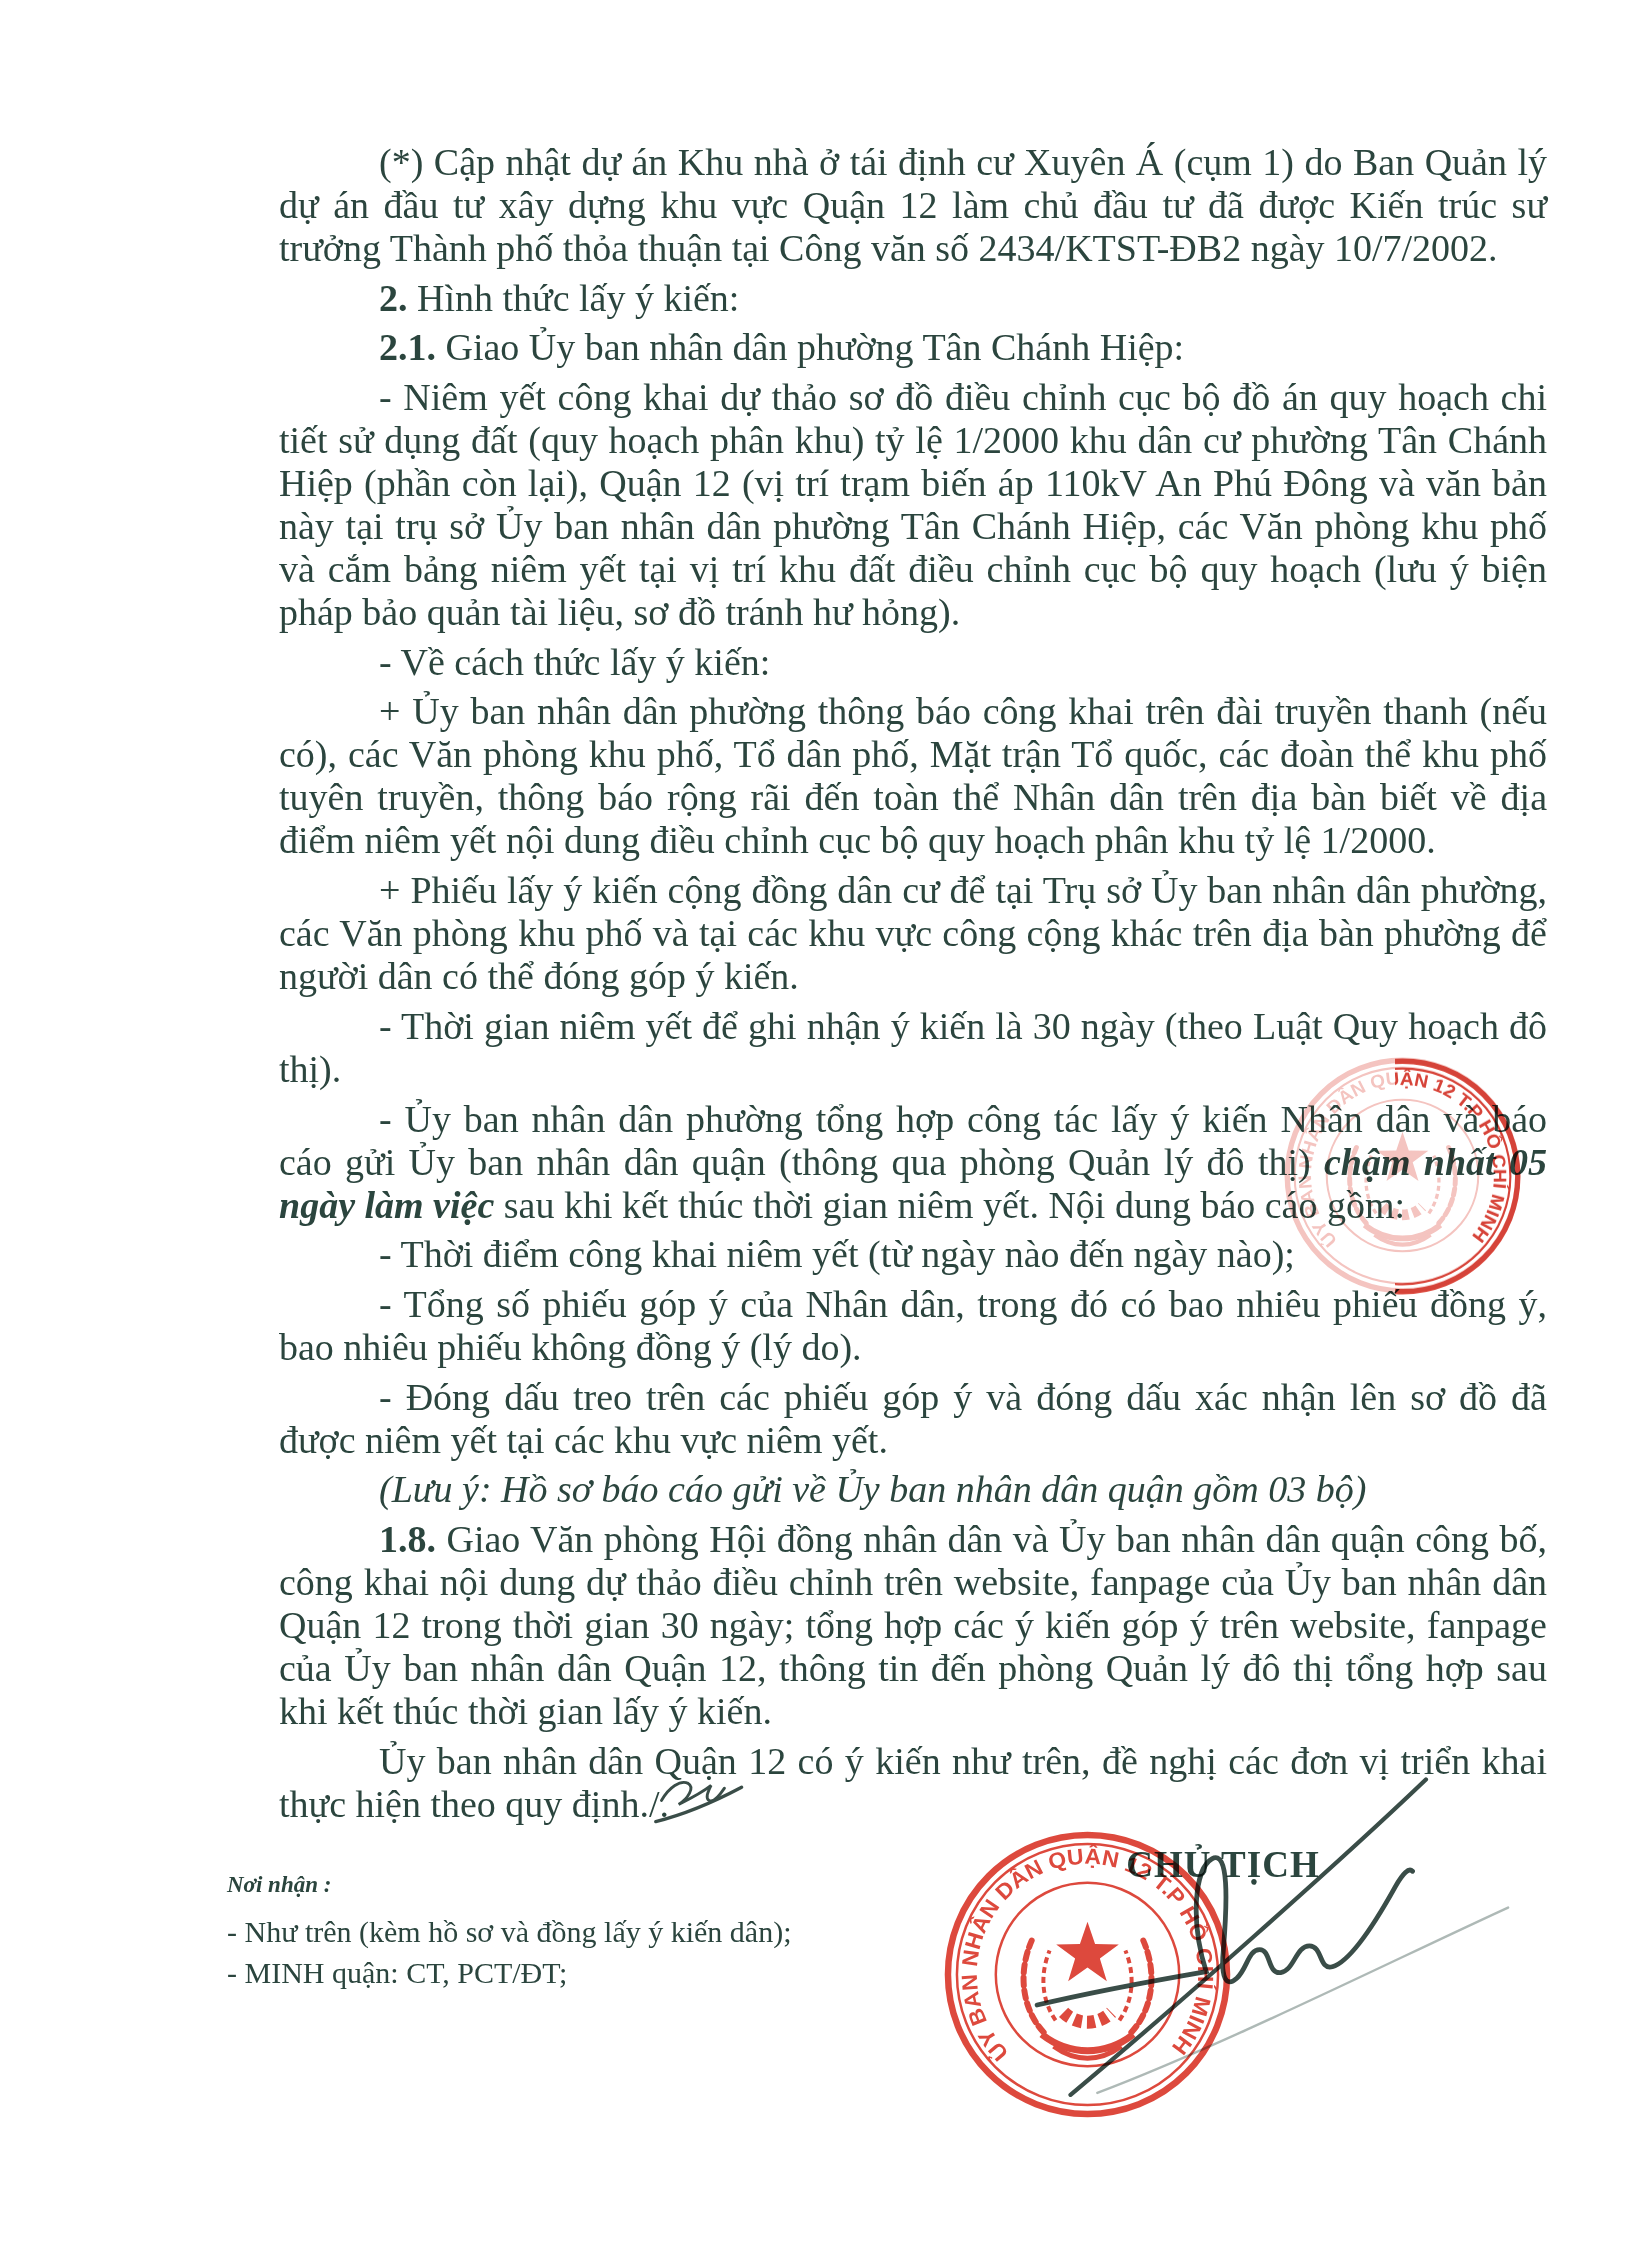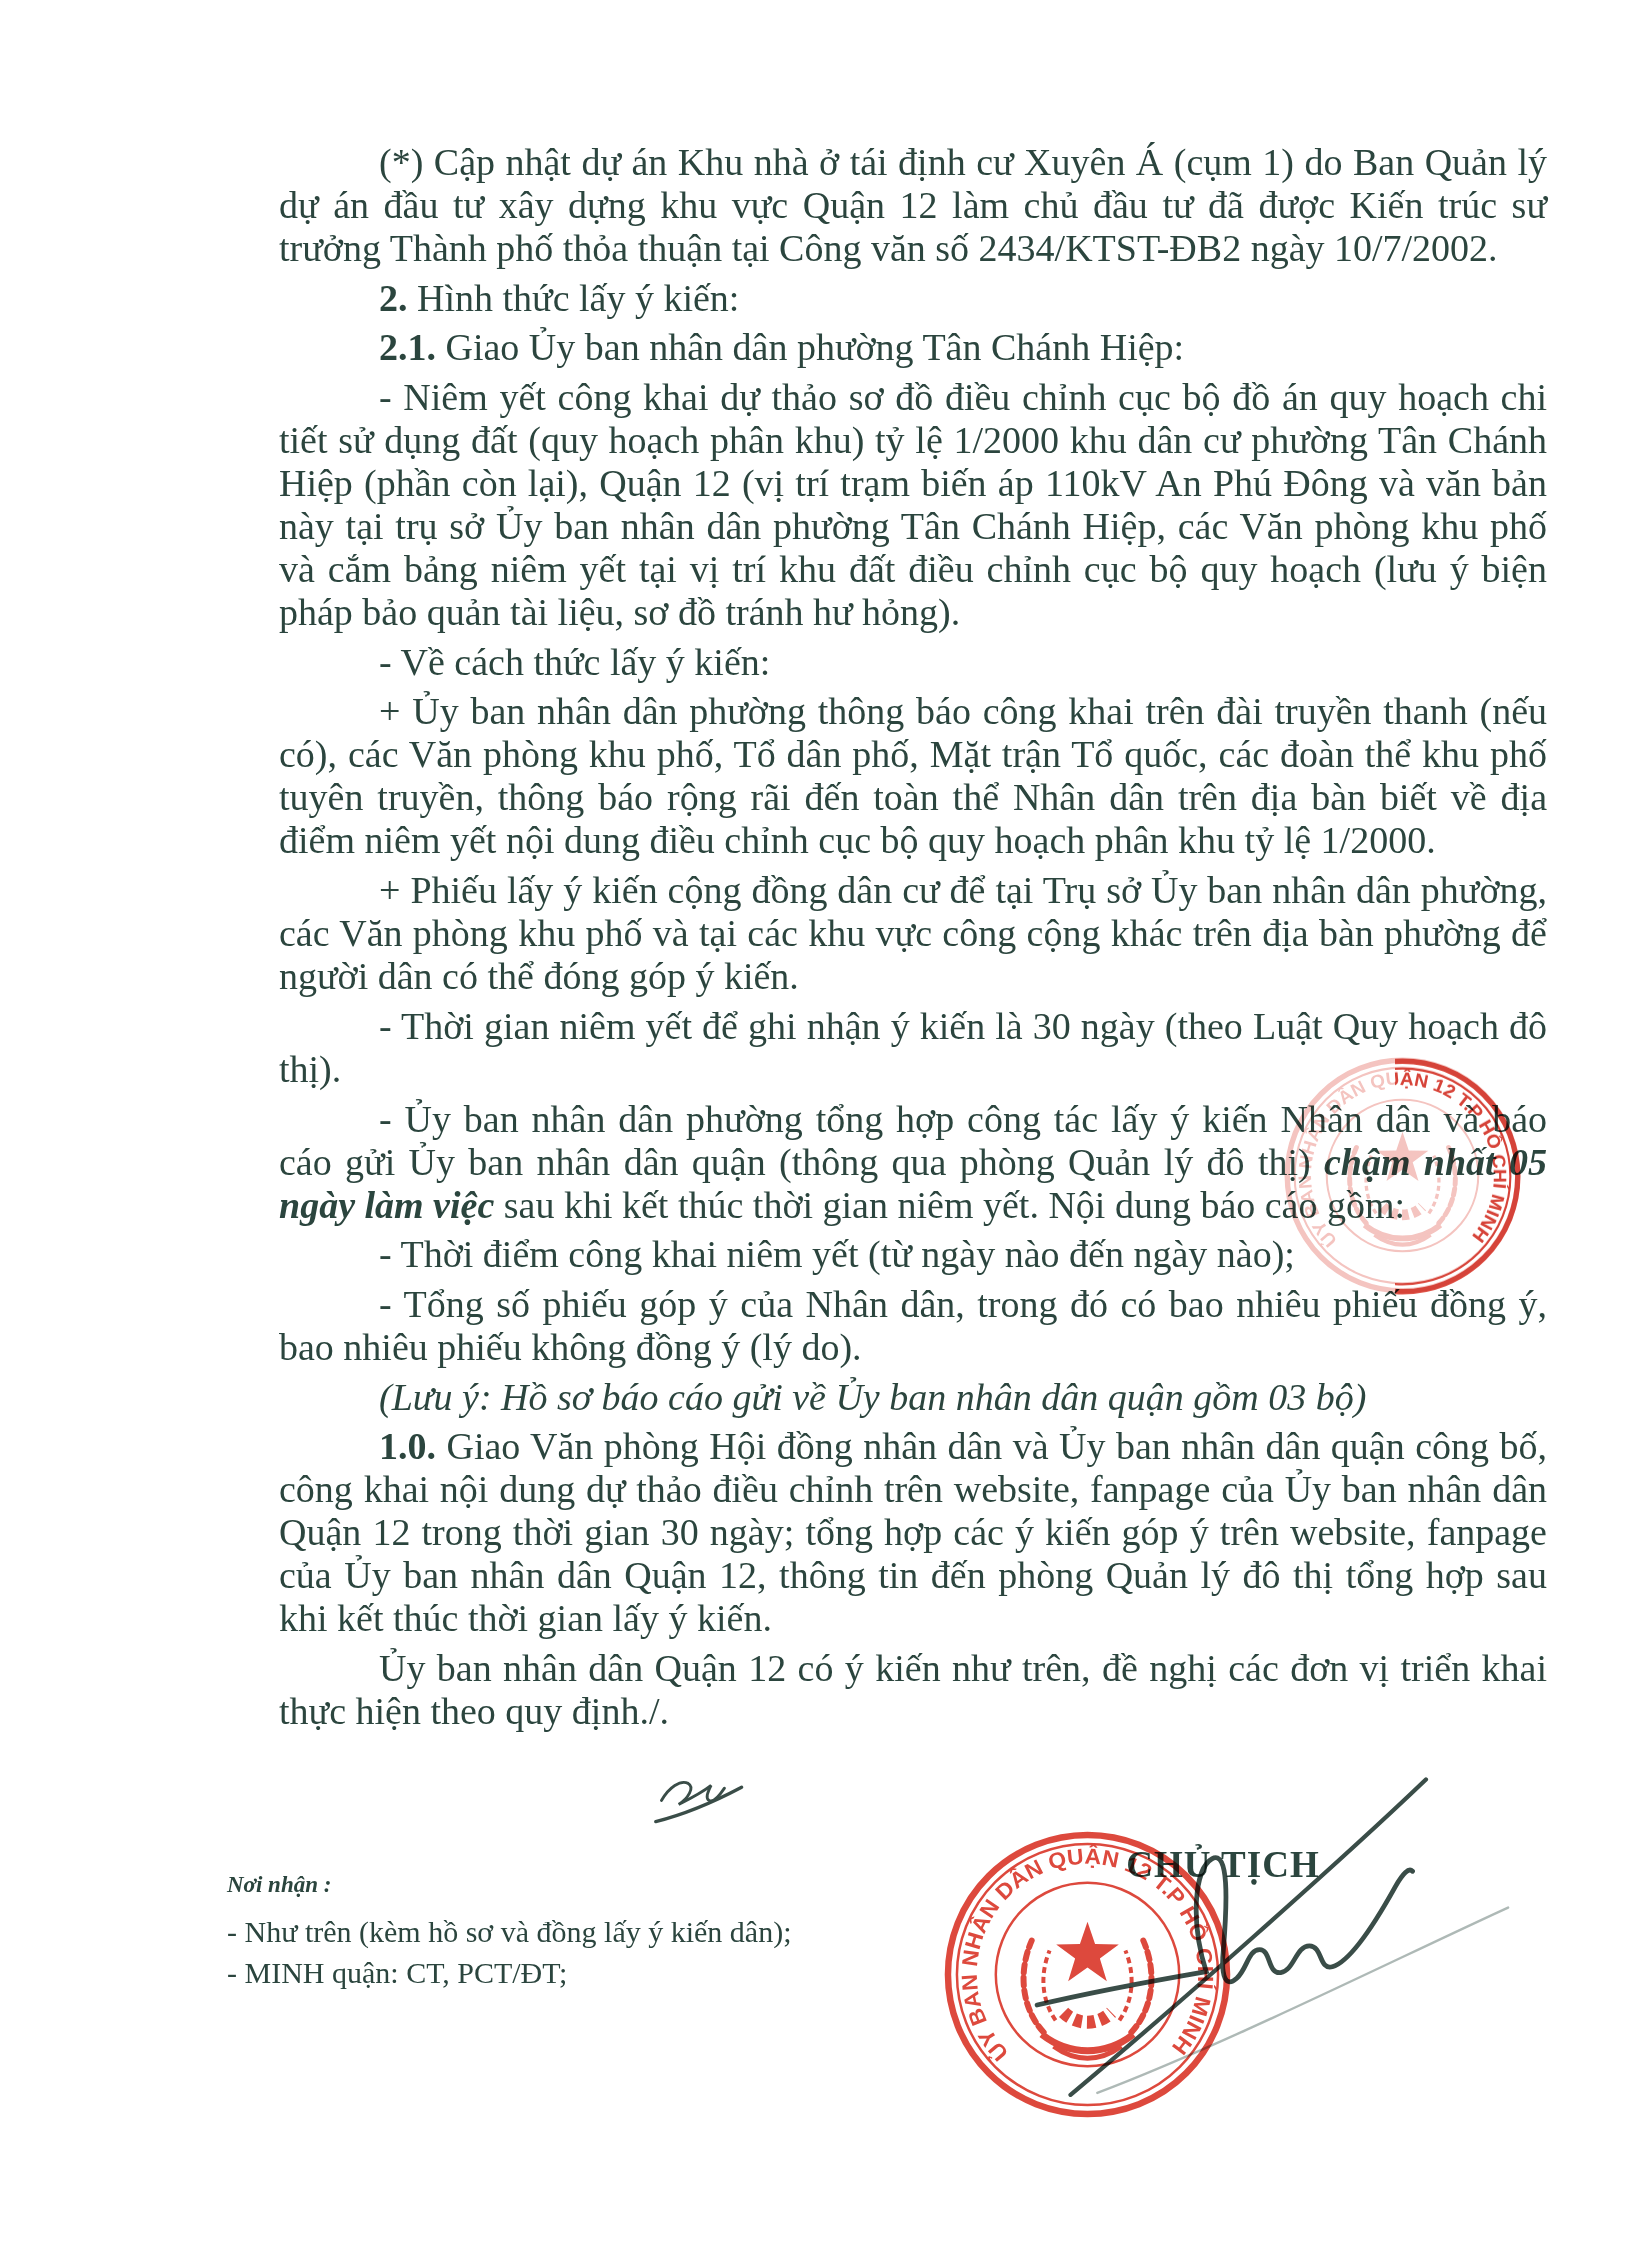--- a/index.html
+++ b/index.html
@@ -72,24 +72,25 @@
     <p>+ Phiếu lấy ý kiến cộng đồng dân cư để tại Trụ sở Ủy ban nhân dân phường, các Văn phòng khu phố và tại các khu vực công cộng khác trên địa bàn phường để người dân có thể đóng góp ý kiến.</p>
 
     <p>- Thời gian niêm yết để ghi nhận ý kiến là 30 ngày (theo Luật Quy hoạch đô thị).</p>
 
     <p><span>- Ủy ban nhân dân phường tổng hợp công tác lấy ý kiến Nhân dân và báo cáo gửi Ủy ban nhân dân quận (thông qua phòng Quản lý đô thị) </span><span class="em-bi">chậm nhất 05 ngày làm việc</span><span> sau khi kết thúc thời gian niêm yết. Nội dung báo cáo gồm:</span></p>
 
     <p>- Thời điểm công khai niêm yết (từ ngày nào đến ngày nào);</p>
 
     <p>- Tổng số phiếu góp ý của Nhân dân, trong đó có bao nhiêu phiếu đồng ý, bao nhiêu phiếu không đồng ý (lý do).</p>
 
+    <p>- Đóng dấu treo trên các phiếu góp ý và đóng dấu xác nhận lên sơ đồ đã được niêm yết tại các khu vực niêm yết.</p>
 
     <p class="italic">(Lưu ý: Hồ sơ báo cáo gửi về Ủy ban nhân dân quận gồm 03 bộ)</p>
 
-    <p><span class="num">1.0.</span><span> Giao Văn phòng Hội đồng nhân dân và Ủy ban nhân dân quận công bố, công khai nội dung dự thảo điều chỉnh trên website, fanpage của Ủy ban nhân dân Quận 12 trong thời gian 30 ngày; tổng hợp các ý kiến góp ý trên website, fanpage của Ủy ban nhân dân Quận 12, thông tin đến phòng Quản lý đô thị tổng hợp sau khi kết thúc thời gian lấy ý kiến.</span></p>
+    <p><span class="num">1.8.</span><span> Giao Văn phòng Hội đồng nhân dân và Ủy ban nhân dân quận công bố, công khai nội dung dự thảo điều chỉnh trên website, fanpage của Ủy ban nhân dân Quận 12 trong thời gian 30 ngày; tổng hợp các ý kiến góp ý trên website, fanpage của Ủy ban nhân dân Quận 12, thông tin đến phòng Quản lý đô thị tổng hợp sau khi kết thúc thời gian lấy ý kiến.</span></p>
 
     <p>Ủy ban nhân dân Quận 12 có ý kiến như trên, đề nghị các đơn vị triển khai thực hiện theo quy định./.</p>
   </div>
 
   <div class="recipients">
     <div class="head">Nơi nhận :</div>
     <div>- Như trên (kèm hồ sơ và đồng lấy ý kiến dân);</div>
     <div>- MINH quận: CT, PCT/ĐT;</div>
   </div>
 

